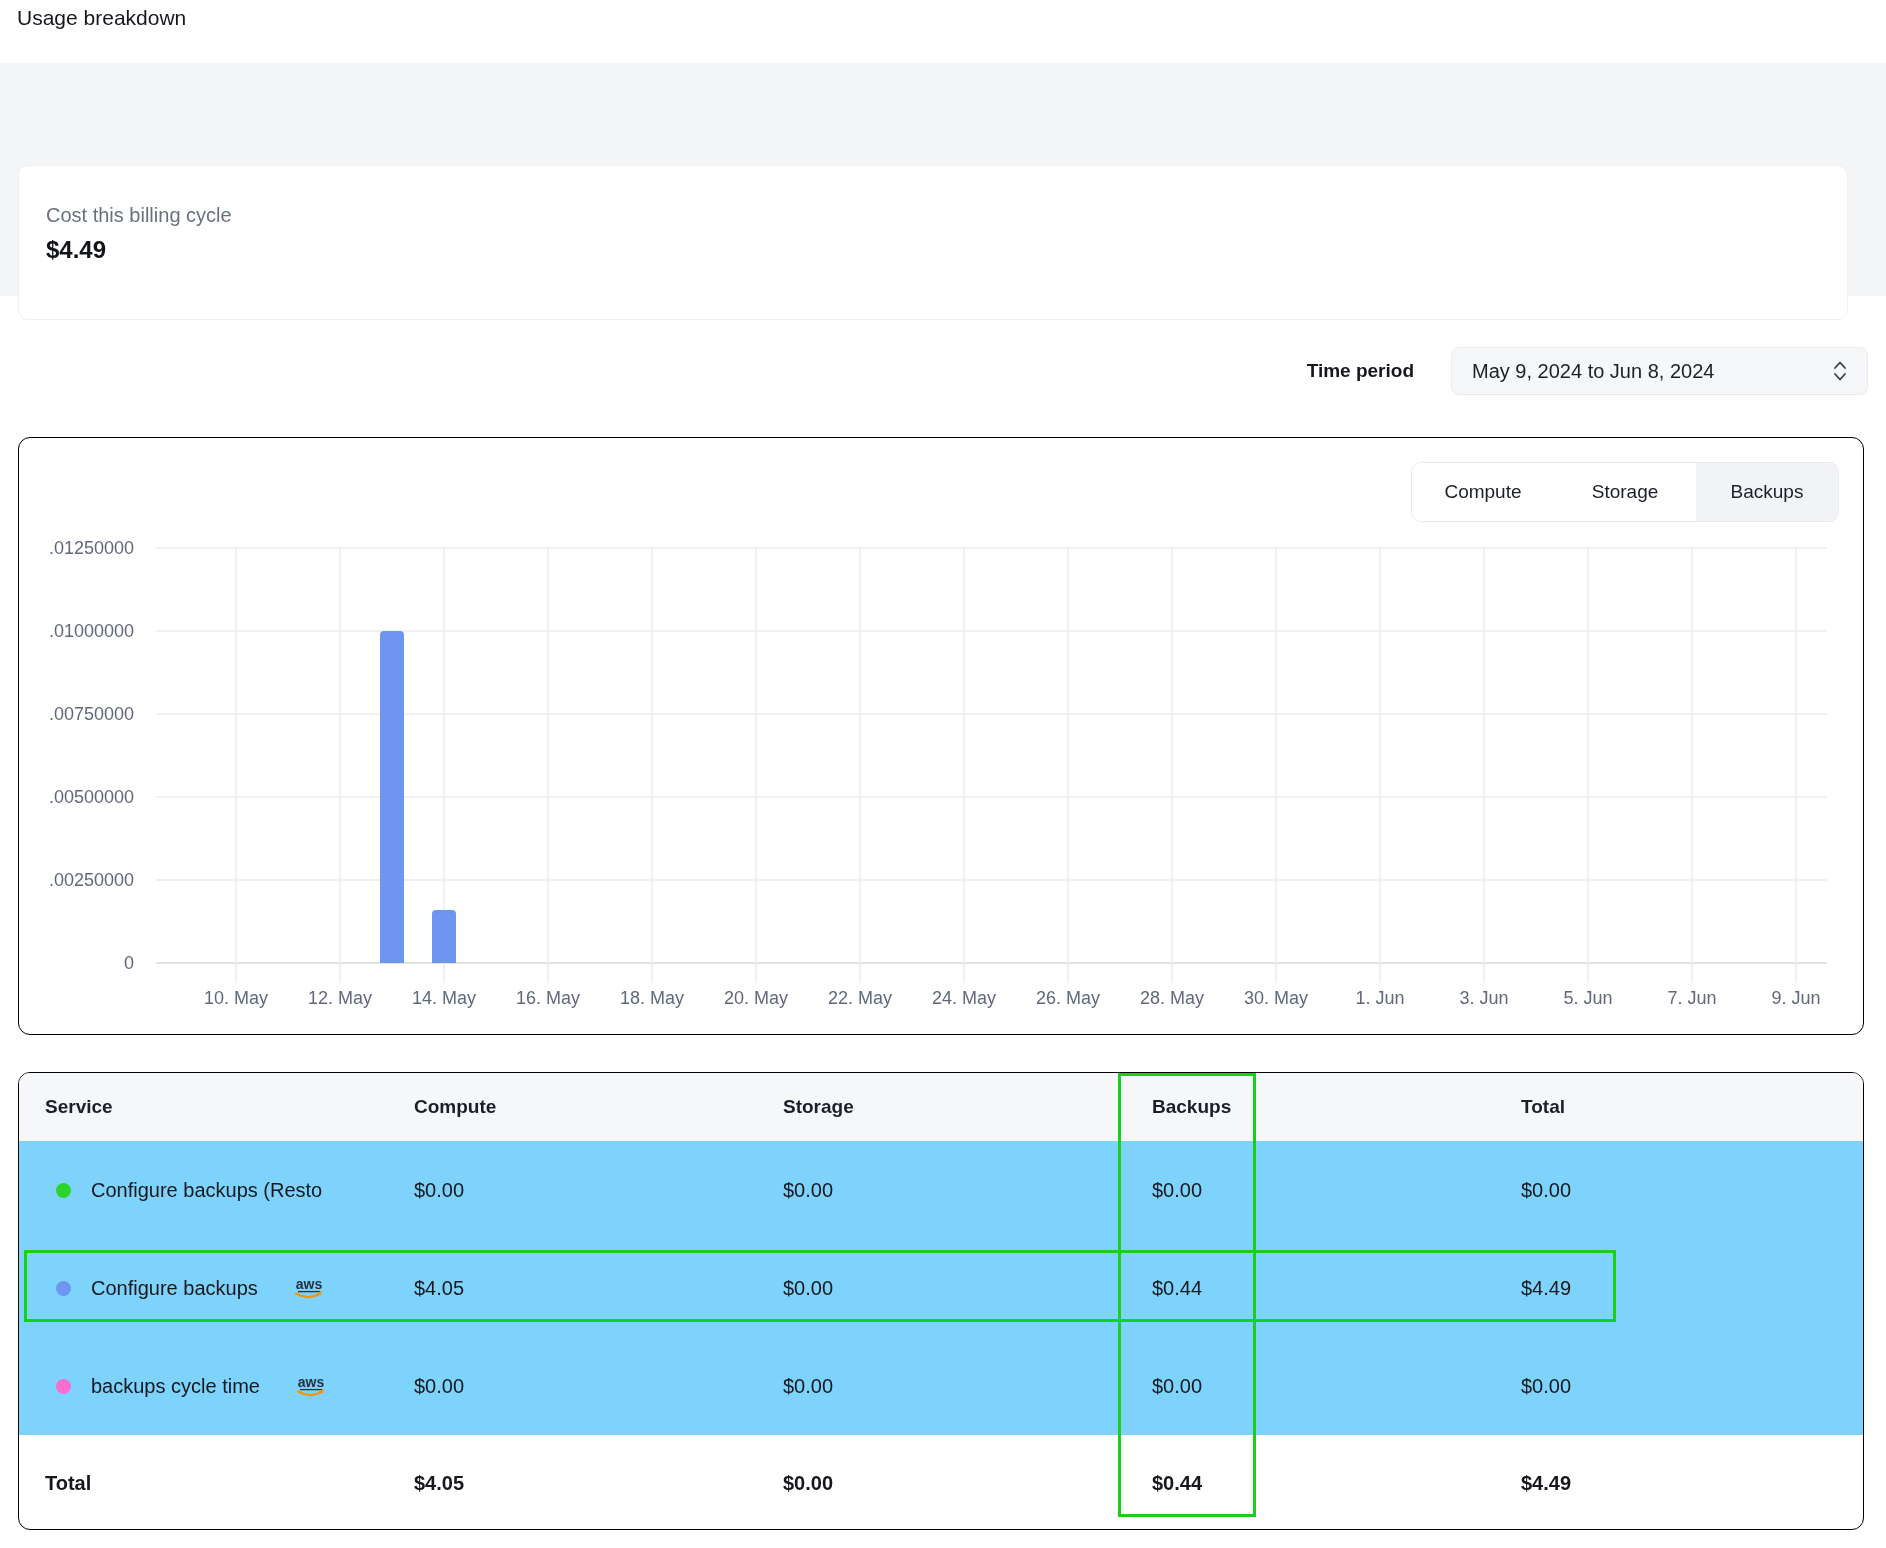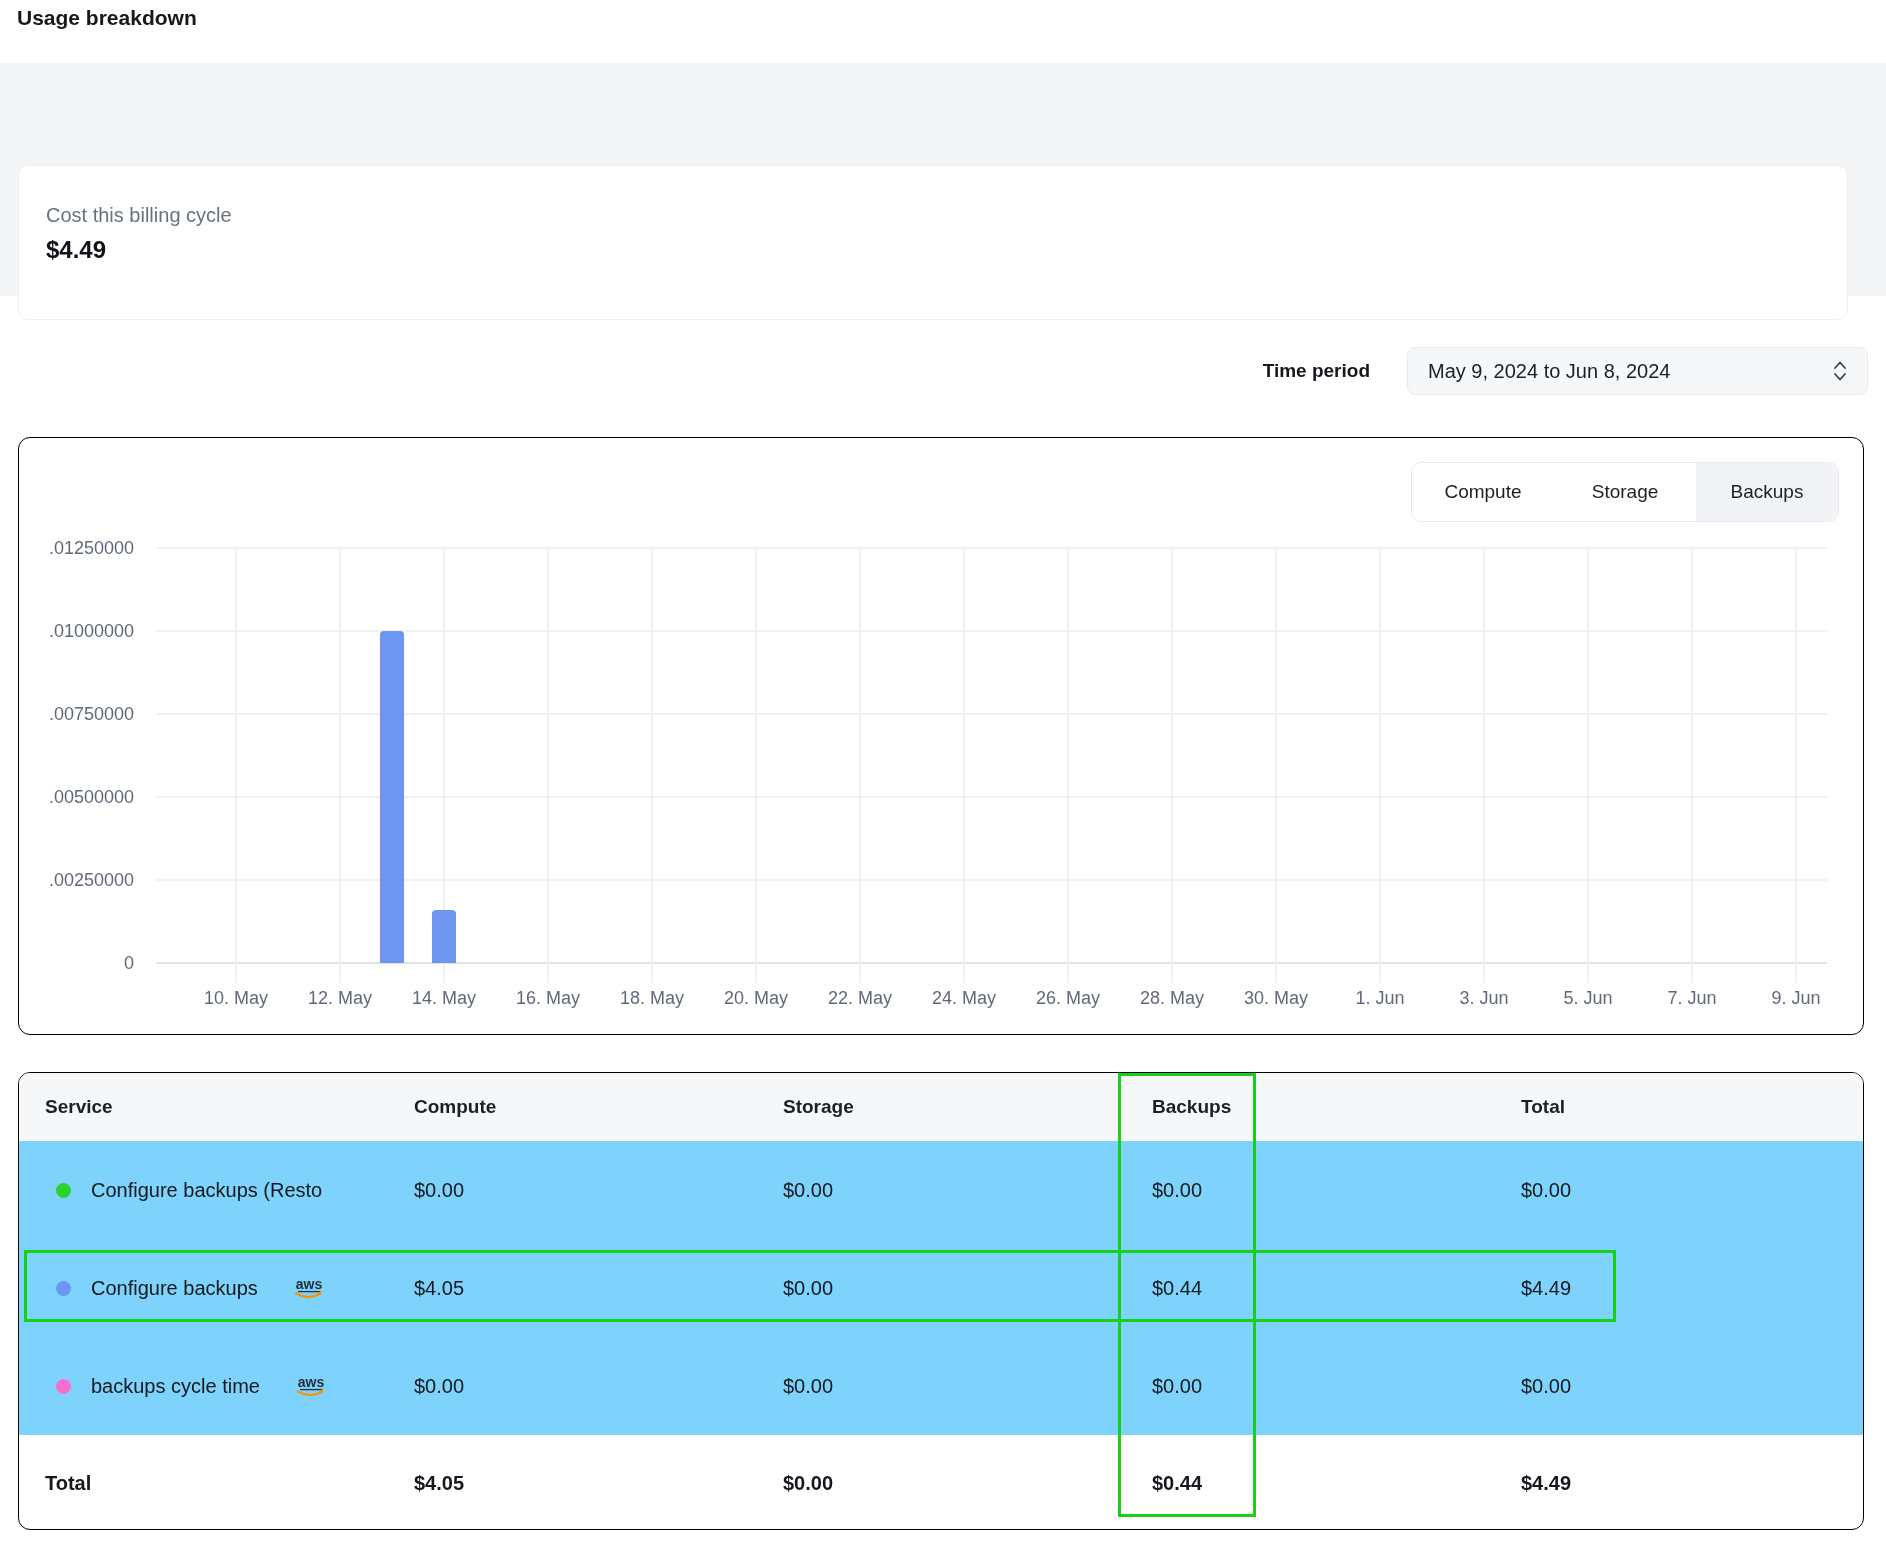--- a/index.html
+++ b/index.html
@@ -3,21 +3,21 @@
 <meta charset="utf-8">
 <style>
   * { margin:0; padding:0; box-sizing:border-box; }
   html,body { background:#ffffff; }
   body {
     width:1886px; height:1548px; position:relative; overflow:hidden;
     font-family:"Liberation Sans", sans-serif; color:#16181d;
   }
   .page-heading {
     position:absolute; left:17px; top:6px;
-    font-size:21px; font-weight:700; color:#16181d;
+    font-size:21px; font-weight:400; color:#16181d;
   }
   .gray-band {
     position:absolute; left:0; top:63px; width:1886px; height:233px;
     background:#f4f5f6;
   }
   .cost-card {
     position:absolute; left:18px; top:102px; width:1830px; height:155px;
     background:#ffffff; border:1px solid #eef0f2; border-radius:10px;
   }
   .cost-label {
@@ -27,21 +27,21 @@
   .cost-value {
     position:absolute; left:27px; top:70px;
     font-size:24px; font-weight:700; color:#101318;
   }
   .time-row {
     position:absolute; top:347px; right:18px; height:48px;
     display:flex; align-items:center; gap:37px;
   }
   .time-label { font-size:19px; font-weight:700; color:#16181d; }
   .time-select {
-    width:461px; height:48px; background:#f6f7f8;
+    width:417px; height:48px; background:#f6f7f8;
     border:1px solid #e9ebee; border-radius:8px;
     display:flex; align-items:center; justify-content:space-between;
     padding:0 18px 0 20px; cursor:pointer;
   }
   .time-select-value { font-size:20px; color:#1b1f27; }
   .card {
     position:absolute; background:#ffffff;
     border:1px solid #000000; border-radius:12px;
   }
   .chart-card { left:18px; top:437px; width:1846px; height:598px; }

